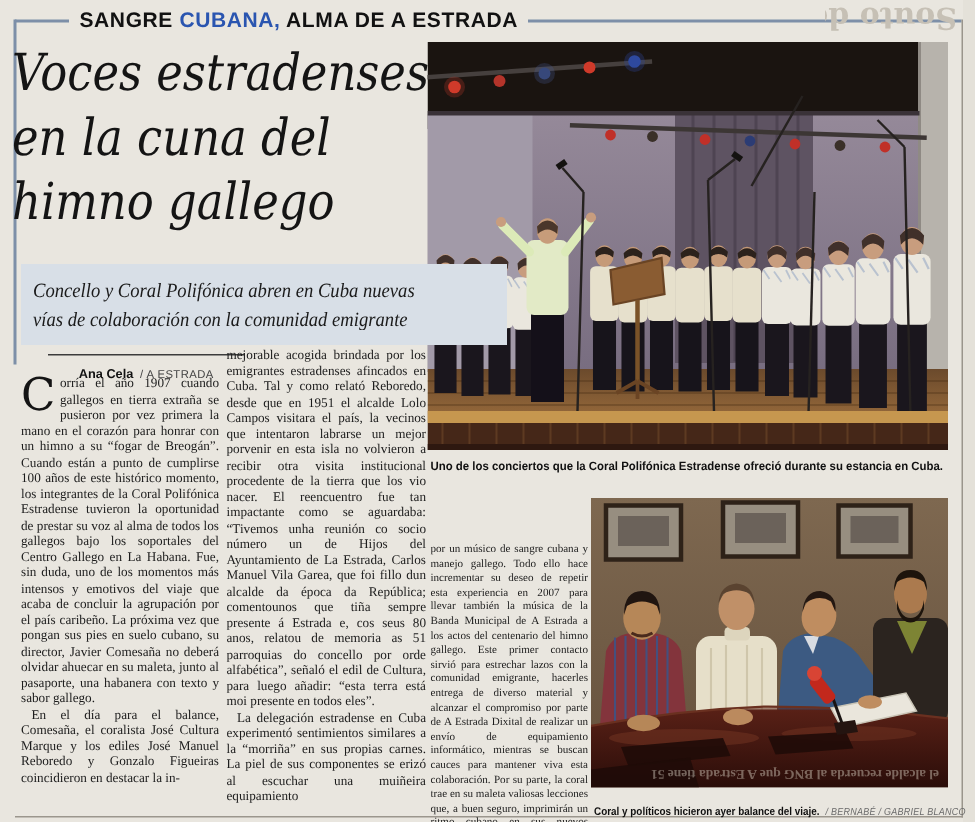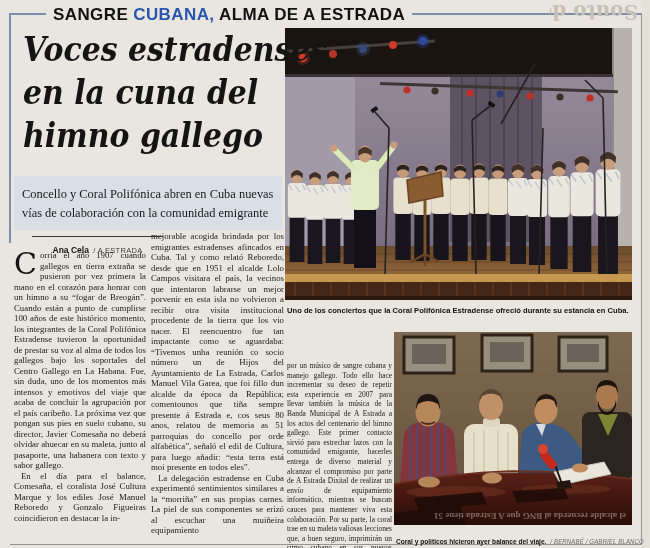--- a/index.html
+++ b/index.html
@@ -10,34 +10,34 @@
   }
   
   .top-line{position:absolute;left:10px;top:13px;width:631px;height:2px;background:var(--rule-blue,#8a94a6);}
   .left-rule{position:absolute;left:9px;top:13px;width:2px;height:230px;background:var(--rule-blue,#7d8fa8);}
   .right-edge-line{position:absolute;left:641px;top:13px;width:1px;height:532px;background:#9a958c;}
   .right-edge-strip{position:absolute;left:642px;top:0;width:8px;height:548px;background:#e4e1d9;}
   .bottom-line{position:absolute;left:10px;top:544px;width:632px;height:1px;background:#9b968d;}
   
   .kicker{
     position:absolute;left:46px;top:5px;padding:0 7px;background:var(--page-bg,#e9e6df);
-    font-family:"Liberation Sans",sans-serif;font-weight:bold;font-size:17px;
+    font-family:"Liberation Sans",sans-serif;font-weight:bold;font-size:14px;
     letter-spacing:.4px;white-space:nowrap;z-index:3;color:#121212;
   }
   .kicker .blue{color:var(--accent-blue,#2a55b0);}
   
-  .headline{position:absolute;left:23px;top:28px;z-index:2;font-weight:bold;}
+  .headline{position:absolute;left:8px;top:28px;z-index:2;}
   .headline div{
     font-family:"DejaVu Serif",serif;font-style:italic;font-size:34px;line-height:43px;
     color:#141414;transform:scaleX(.88);transform-origin:left;white-space:nowrap;
   }
   
   .subhead{
-    position:absolute;left:14px;top:176px;width:268px;height:54px;
-    background:var(--subhead-bg,#d8dfe7);padding:8px 0 0 8px;box-sizing:border-box;z-index:2;
+    position:absolute;left:14px;top:176px;width:324px;height:54px;
+    background:var(--subhead-bg,#d8dfe7);padding:8px 0 0 8px;box-sizing:border-box;z-index:2;font-style:italic;
   }
   .subhead div{
     font-family:"Liberation Serif",serif;font-size:13.5px;line-height:19px;color:#1a1a1a;
     transform:scaleX(.92);transform-origin:left;white-space:nowrap;
   }
   
   .byline{
     position:absolute;left:32px;top:236px;width:131px;border-top:1.5px solid #3c3c3c;
     padding-top:2px;text-align:center;font-family:"Liberation Sans",sans-serif;white-space:nowrap;
   }

